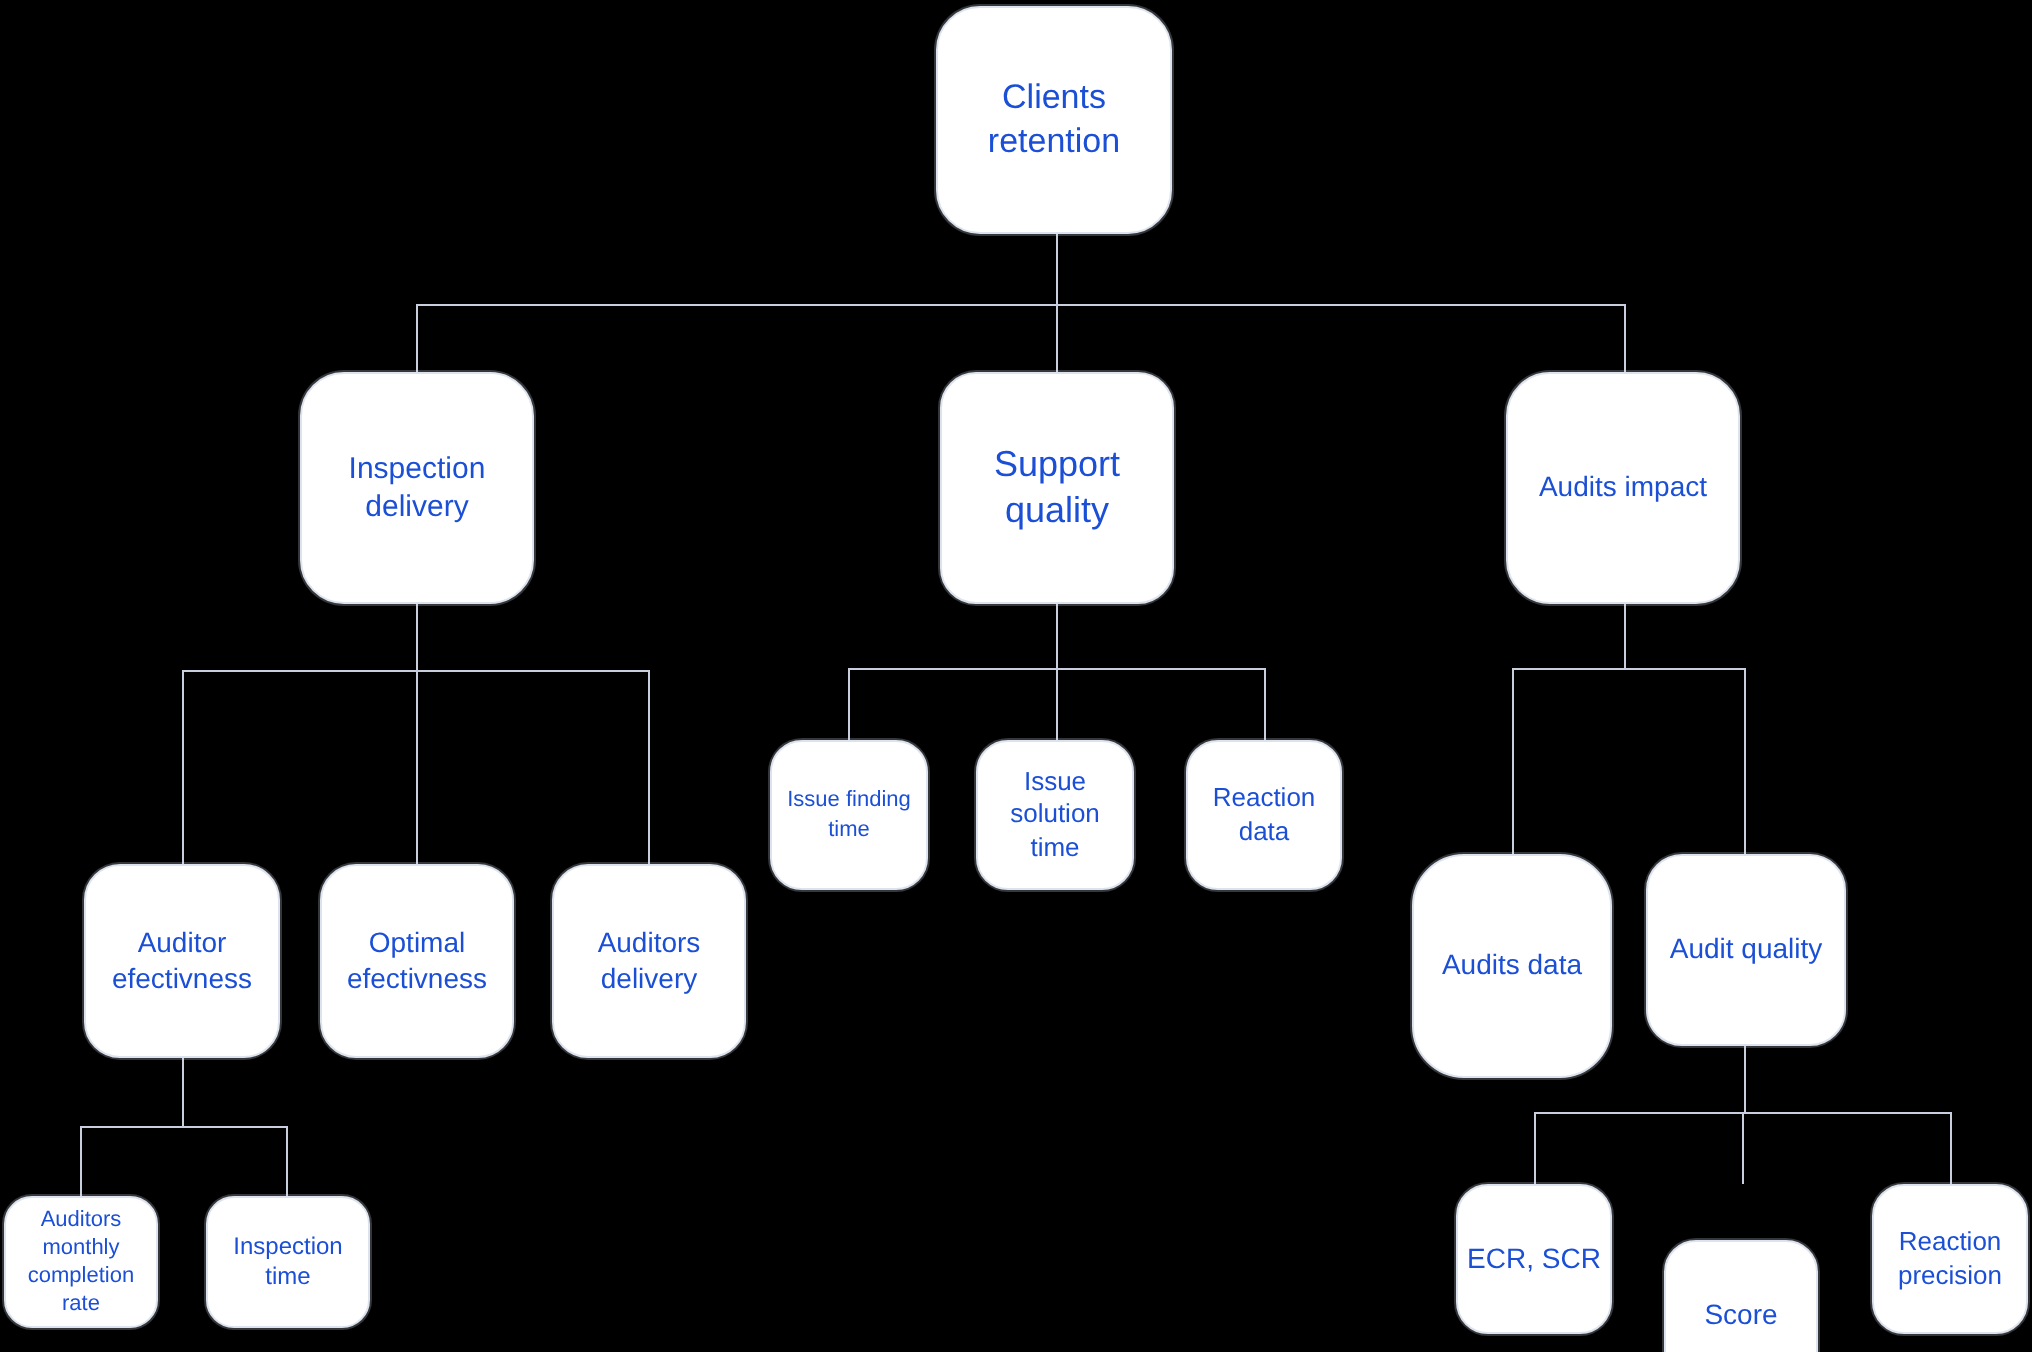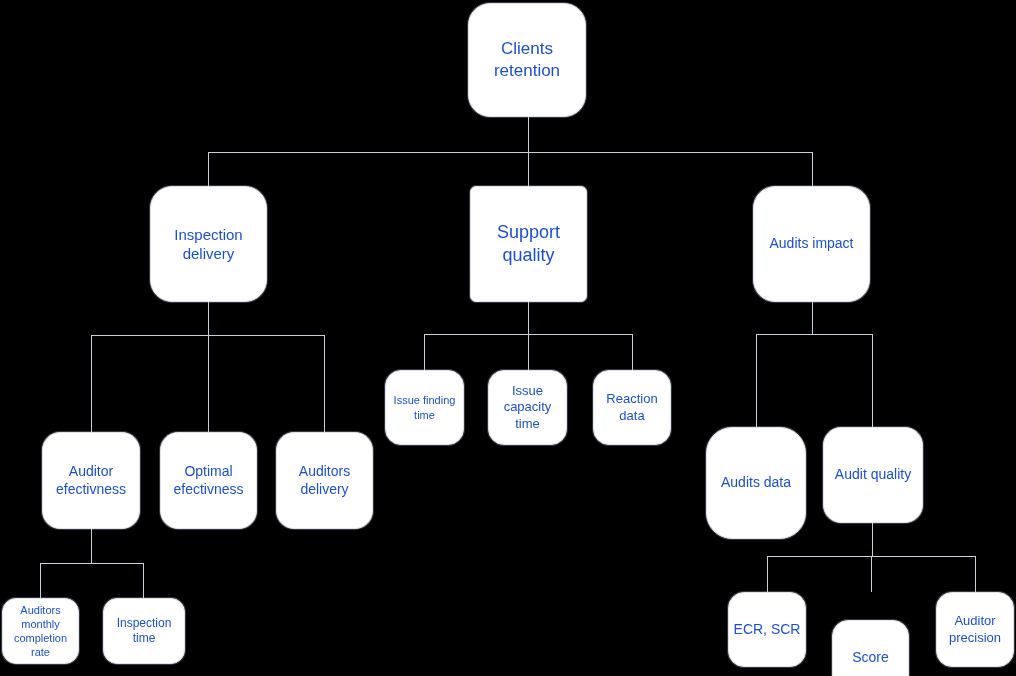--- a/index.html
+++ b/index.html
@@ -72,42 +72,42 @@
   <div class="edge-v" style="left:871px;top:556px;height:36px"></div>
   <div class="edge-v" style="left:975px;top:556px;height:36px"></div>
 
   <div class="node" style="left:468px;top:3px;width:118px;height:114px;border-radius:22px;font-size:17px">
     <span class="lbl">Clients retention</span>
   </div>
 
   <div class="node" style="left:150px;top:186px;width:117px;height:116px;border-radius:22px;font-size:15px">
     <span class="lbl">Inspection delivery</span>
   </div>
-  <div class="node" style="left:470px;top:186px;width:117px;height:116px;border-radius:6px;font-size:18px">
+  <div class="node" style="left:470px;top:186px;width:117px;height:116px;border-radius:18px;font-size:18px">
     <span class="lbl">Support quality</span>
   </div>
   <div class="node" style="left:753px;top:186px;width:117px;height:116px;border-radius:22px;font-size:14px">
     <span class="lbl">Audits impact</span>
   </div>
 
   <div class="node" style="left:42px;top:432px;width:98px;height:97px;border-radius:18px;font-size:14px">
     <span class="lbl">Auditor efectivness</span>
   </div>
   <div class="node" style="left:160px;top:432px;width:97px;height:97px;border-radius:18px;font-size:14px">
     <span class="lbl">Optimal efectivness</span>
   </div>
   <div class="node" style="left:276px;top:432px;width:97px;height:97px;border-radius:18px;font-size:14px">
     <span class="lbl">Auditors delivery</span>
   </div>
 
   <div class="node" style="left:385px;top:370px;width:79px;height:75px;border-radius:16px;font-size:11px">
     <span class="lbl">Issue finding time</span>
   </div>
   <div class="node" style="left:488px;top:370px;width:79px;height:75px;border-radius:16px;font-size:13px">
-    <span class="lbl">Issue capacity time</span>
+    <span class="lbl">Issue solution time</span>
   </div>
   <div class="node" style="left:593px;top:370px;width:78px;height:75px;border-radius:16px;font-size:13px">
     <span class="lbl">Reaction data</span>
   </div>
 
   <div class="node" style="left:706px;top:427px;width:100px;height:112px;border-radius:26px;font-size:14px">
     <span class="lbl">Audits data</span>
   </div>
   <div class="node" style="left:823px;top:427px;width:100px;height:96px;border-radius:18px;font-size:14px">
     <span class="lbl">Audit quality</span>
@@ -120,16 +120,16 @@
     <span class="lbl">Inspection time</span>
   </div>
 
   <div class="node" style="left:728px;top:592px;width:78px;height:75px;border-radius:16px;font-size:14px">
     <span class="lbl">ECR, SCR</span>
   </div>
   <div class="node" style="left:832px;top:620px;width:77px;height:75px;border-radius:16px;font-size:14px">
     <span class="lbl">Score</span>
   </div>
   <div class="node" style="left:936px;top:592px;width:78px;height:75px;border-radius:16px;font-size:13px">
-    <span class="lbl">Auditor precision</span>
+    <span class="lbl">Reaction precision</span>
   </div>
 
 </div>
 
 </body></html>

